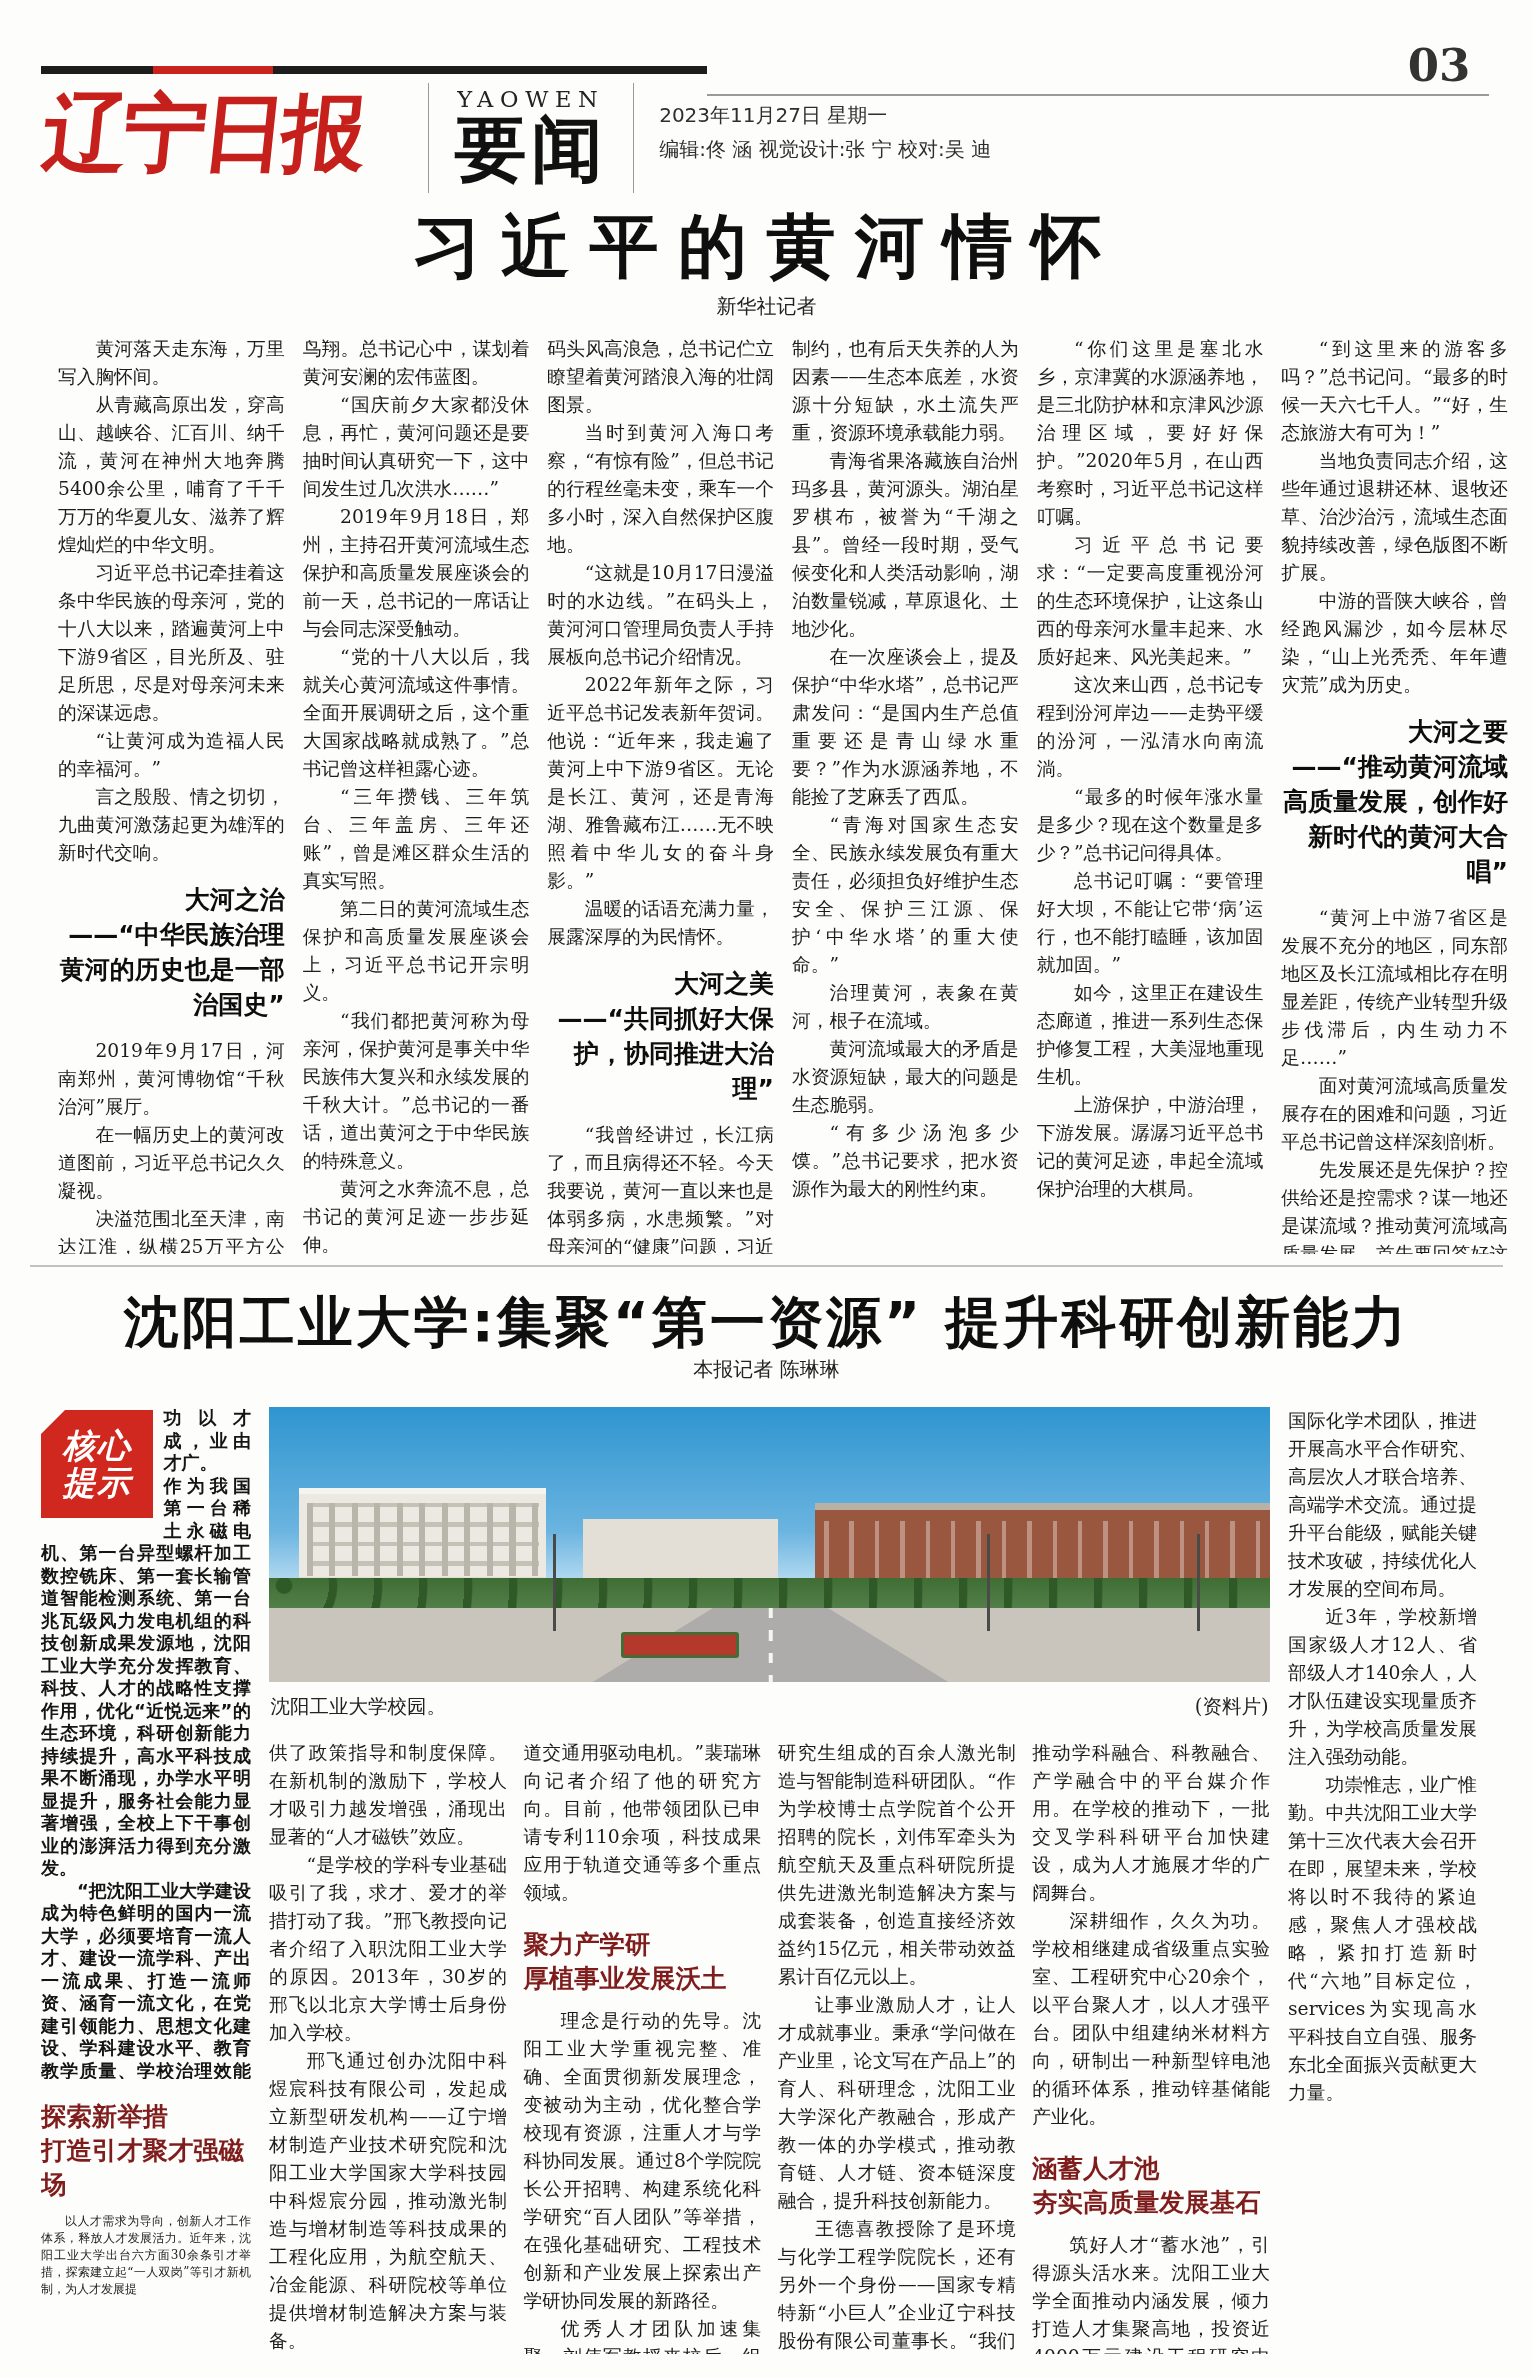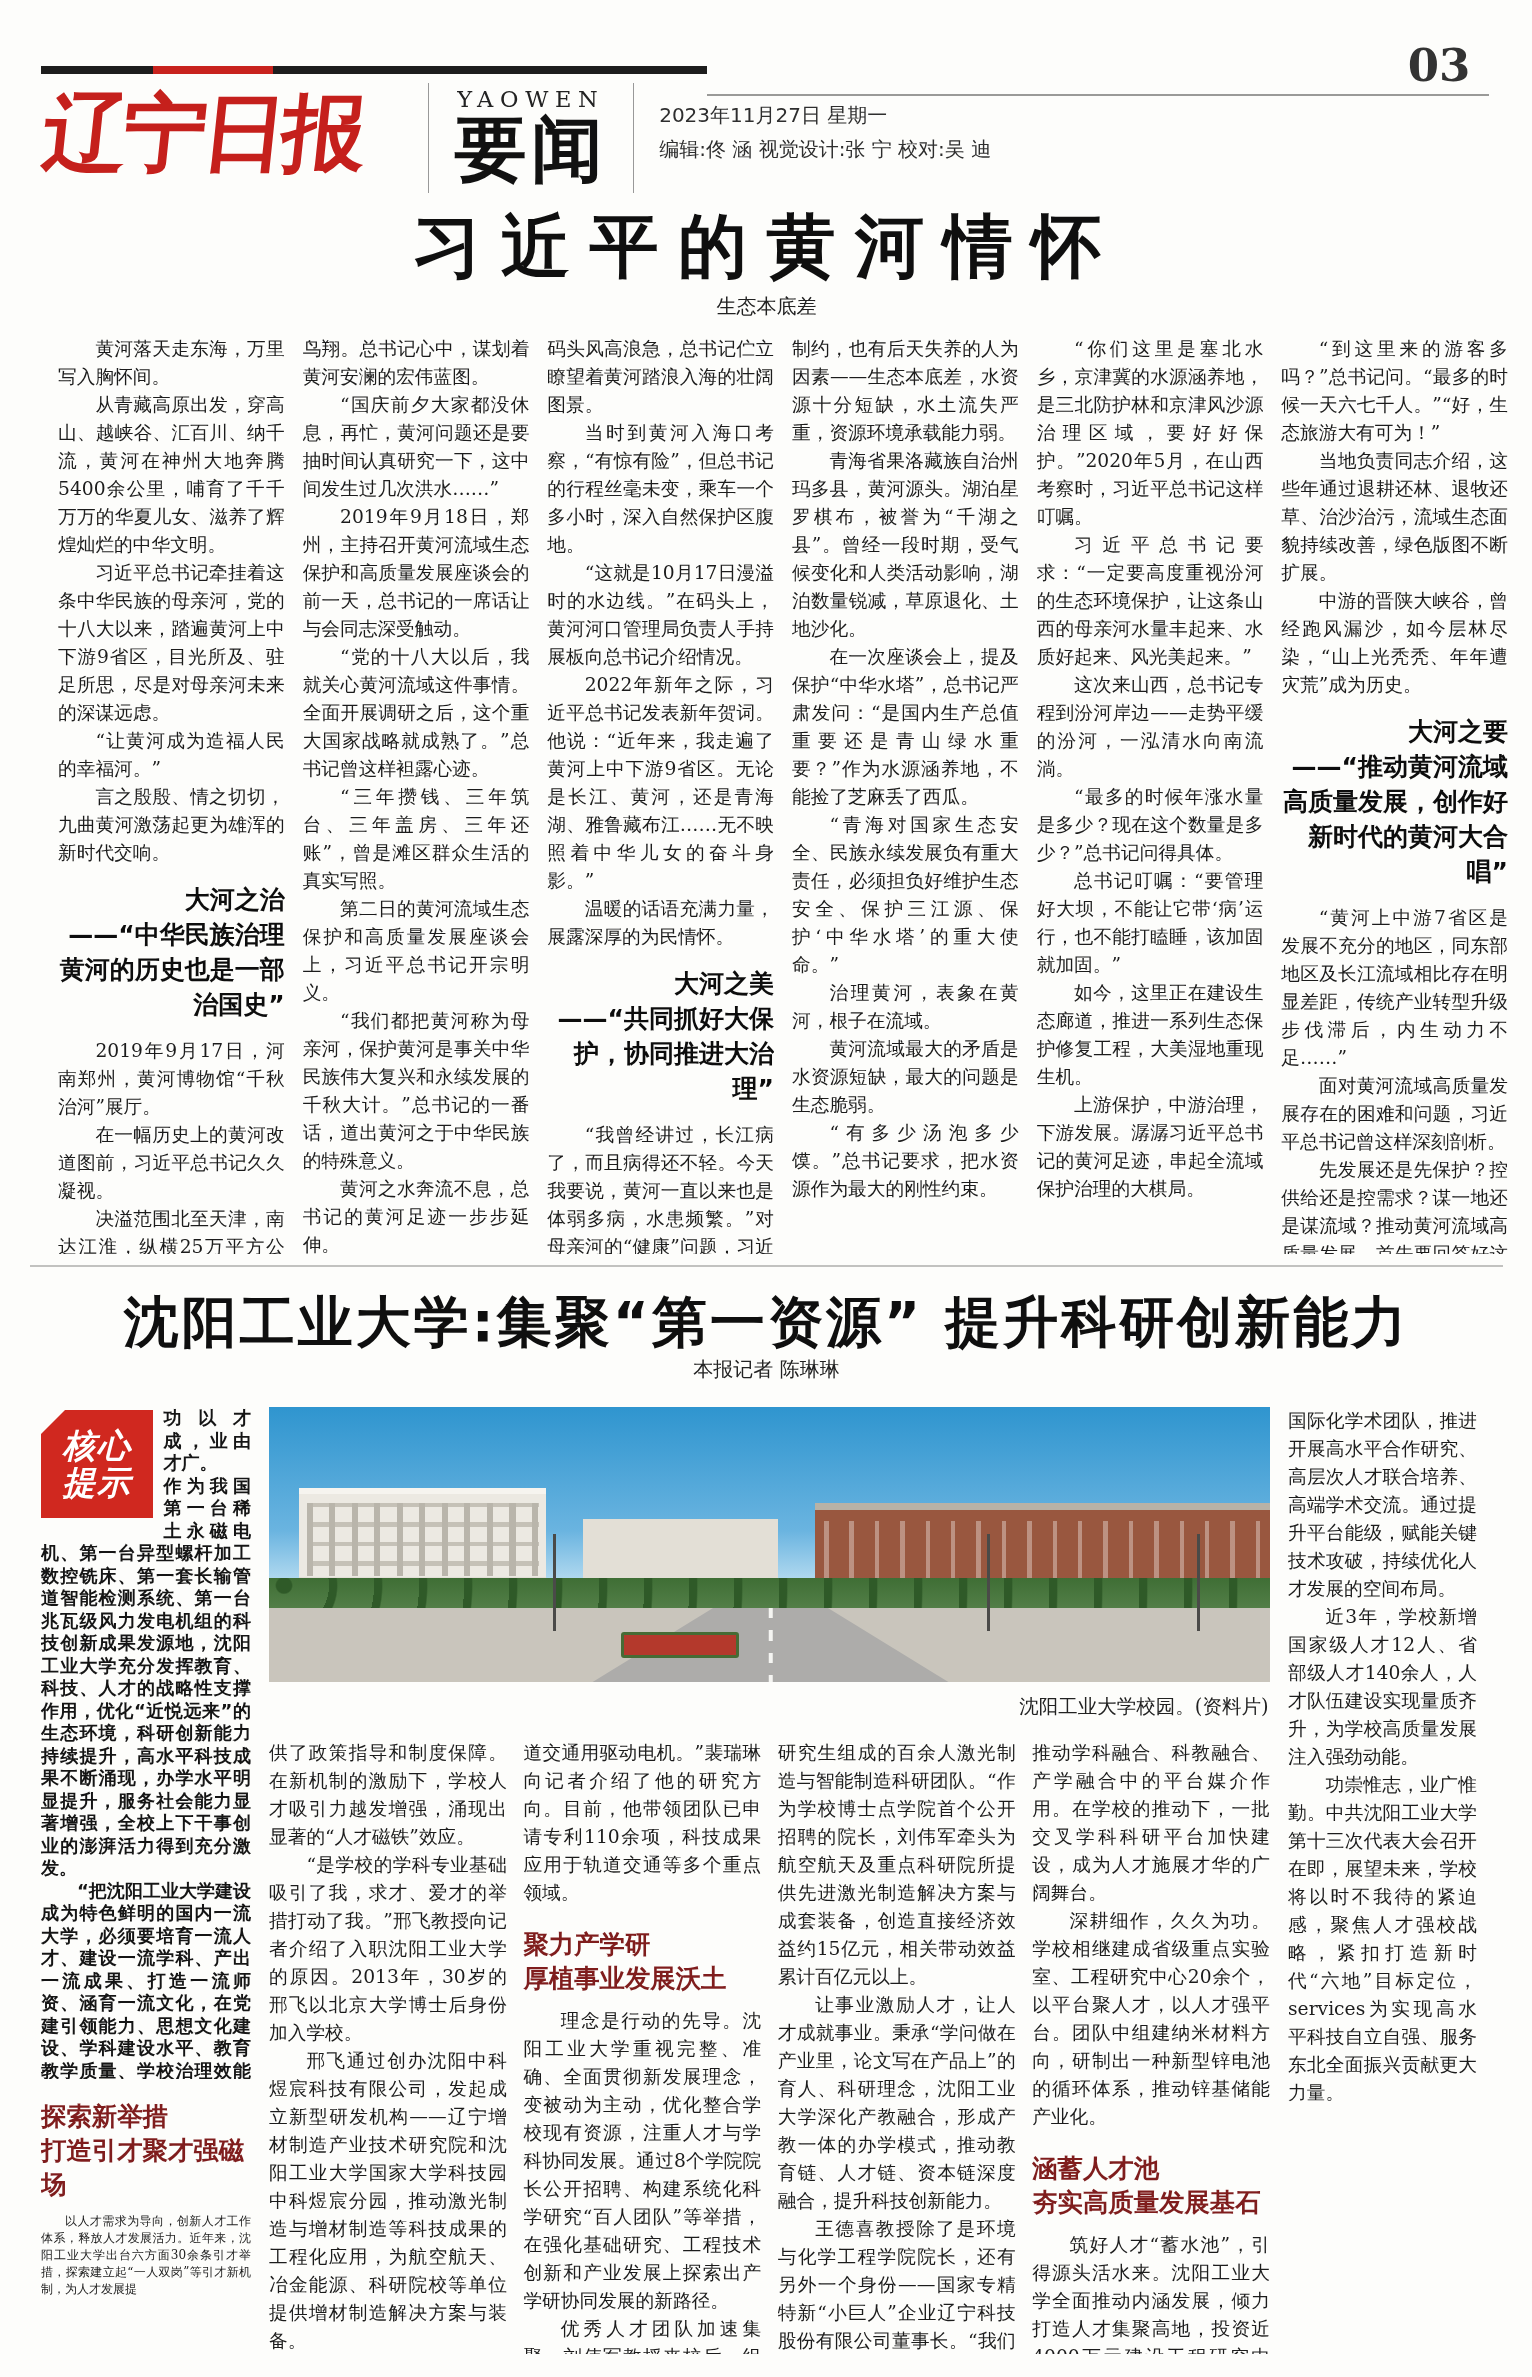--- a/index.html
+++ b/index.html
@@ -79,21 +79,21 @@
   .ph-trees::after{content:"";position:absolute;inset:0;
       background:repeating-radial-gradient(circle at 15px 7.5px,#2f5a28 0 7.5px,transparent 9px 45px);}
   .ph-ground{position:absolute;left:0;top:201px;width:100%;height:75px;background:#c9c5bc;}
   .ph-road{position:absolute;left:322px;top:201px;width:359px;height:75px;background:#adacaa;
            clip-path:polygon(34% 0,66% 0,100% 100%,0 100%);}
   .ph-lane{position:absolute;left:50%;top:0;width:4.5px;height:100%;transform:translateX(-50%);
            background:repeating-linear-gradient(#f5f5f2 0 10.5px,transparent 10.5px 22.5px);}
   .ph-bed{position:absolute;left:352px;top:225px;width:112px;height:19.5px;background:#b4392c;
           border:3px solid #476b35;border-radius:3px;}
   .ph-lamp{position:absolute;top:127px;width:3px;height:97px;background:#4a4a48;}
-  .caprow{display:flex;justify-content:flex-end;margin:10.5px 1.5px 0;font-size:19.5px;color:#222;}
+  .caprow{display:flex;justify-content:space-between;margin:10.5px 1.5px 0;font-size:19.5px;color:#222;}
   .midcols{display:flex;gap:16.5px;margin-top:19.5px;height:615px;}
   .midcol{width:238px;height:100%;overflow:hidden;}
 </style>
 </head>
 <body>
 
 <div class="page">
 
   <div class="hdr">
     <div class="hdr-bar">
@@ -110,21 +110,21 @@
         <div class="sec-cn">要闻</div>
       </div>
       <div class="dateblock">
         <div>2023年11月27日  星期一</div>
         <div>编辑:佟 涵  视觉设计:张 宁  校对:吴 迪</div>
       </div>
     </div>
   </div>
 
   <div class="a1-title">习近平的黄河情怀</div>
-  <div class="a1-byline">生态本底差</div>
+  <div class="a1-byline">新华社记者</div>
 
   <div class="a1-cols">
     <div class="col">
         <p class="ind">黄河落天走东海，万里写入胸怀间。</p>
         <p class="ind">从青藏高原出发，穿高山、越峡谷、汇百川、纳千流，黄河在神州大地奔腾5400余公里，哺育了千千万万的华夏儿女、滋养了辉煌灿烂的中华文明。</p>
         <p class="ind">习近平总书记牵挂着这条中华民族的母亲河，党的十八大以来，踏遍黄河上中下游9省区，目光所及、驻足所思，尽是对母亲河未来的深谋远虑。</p>
         <p class="ind">“让黄河成为造福人民的幸福河。”</p>
         <p class="ind">言之殷殷、情之切切，九曲黄河激荡起更为雄浑的新时代交响。</p>
         <h3 class="chead">大河之治——“中华民族治理黄河的历史也是一部治国史”</h3>
         <p class="ind">2019年9月17日，河南郑州，黄河博物馆“千秋治河”展厅。</p>

